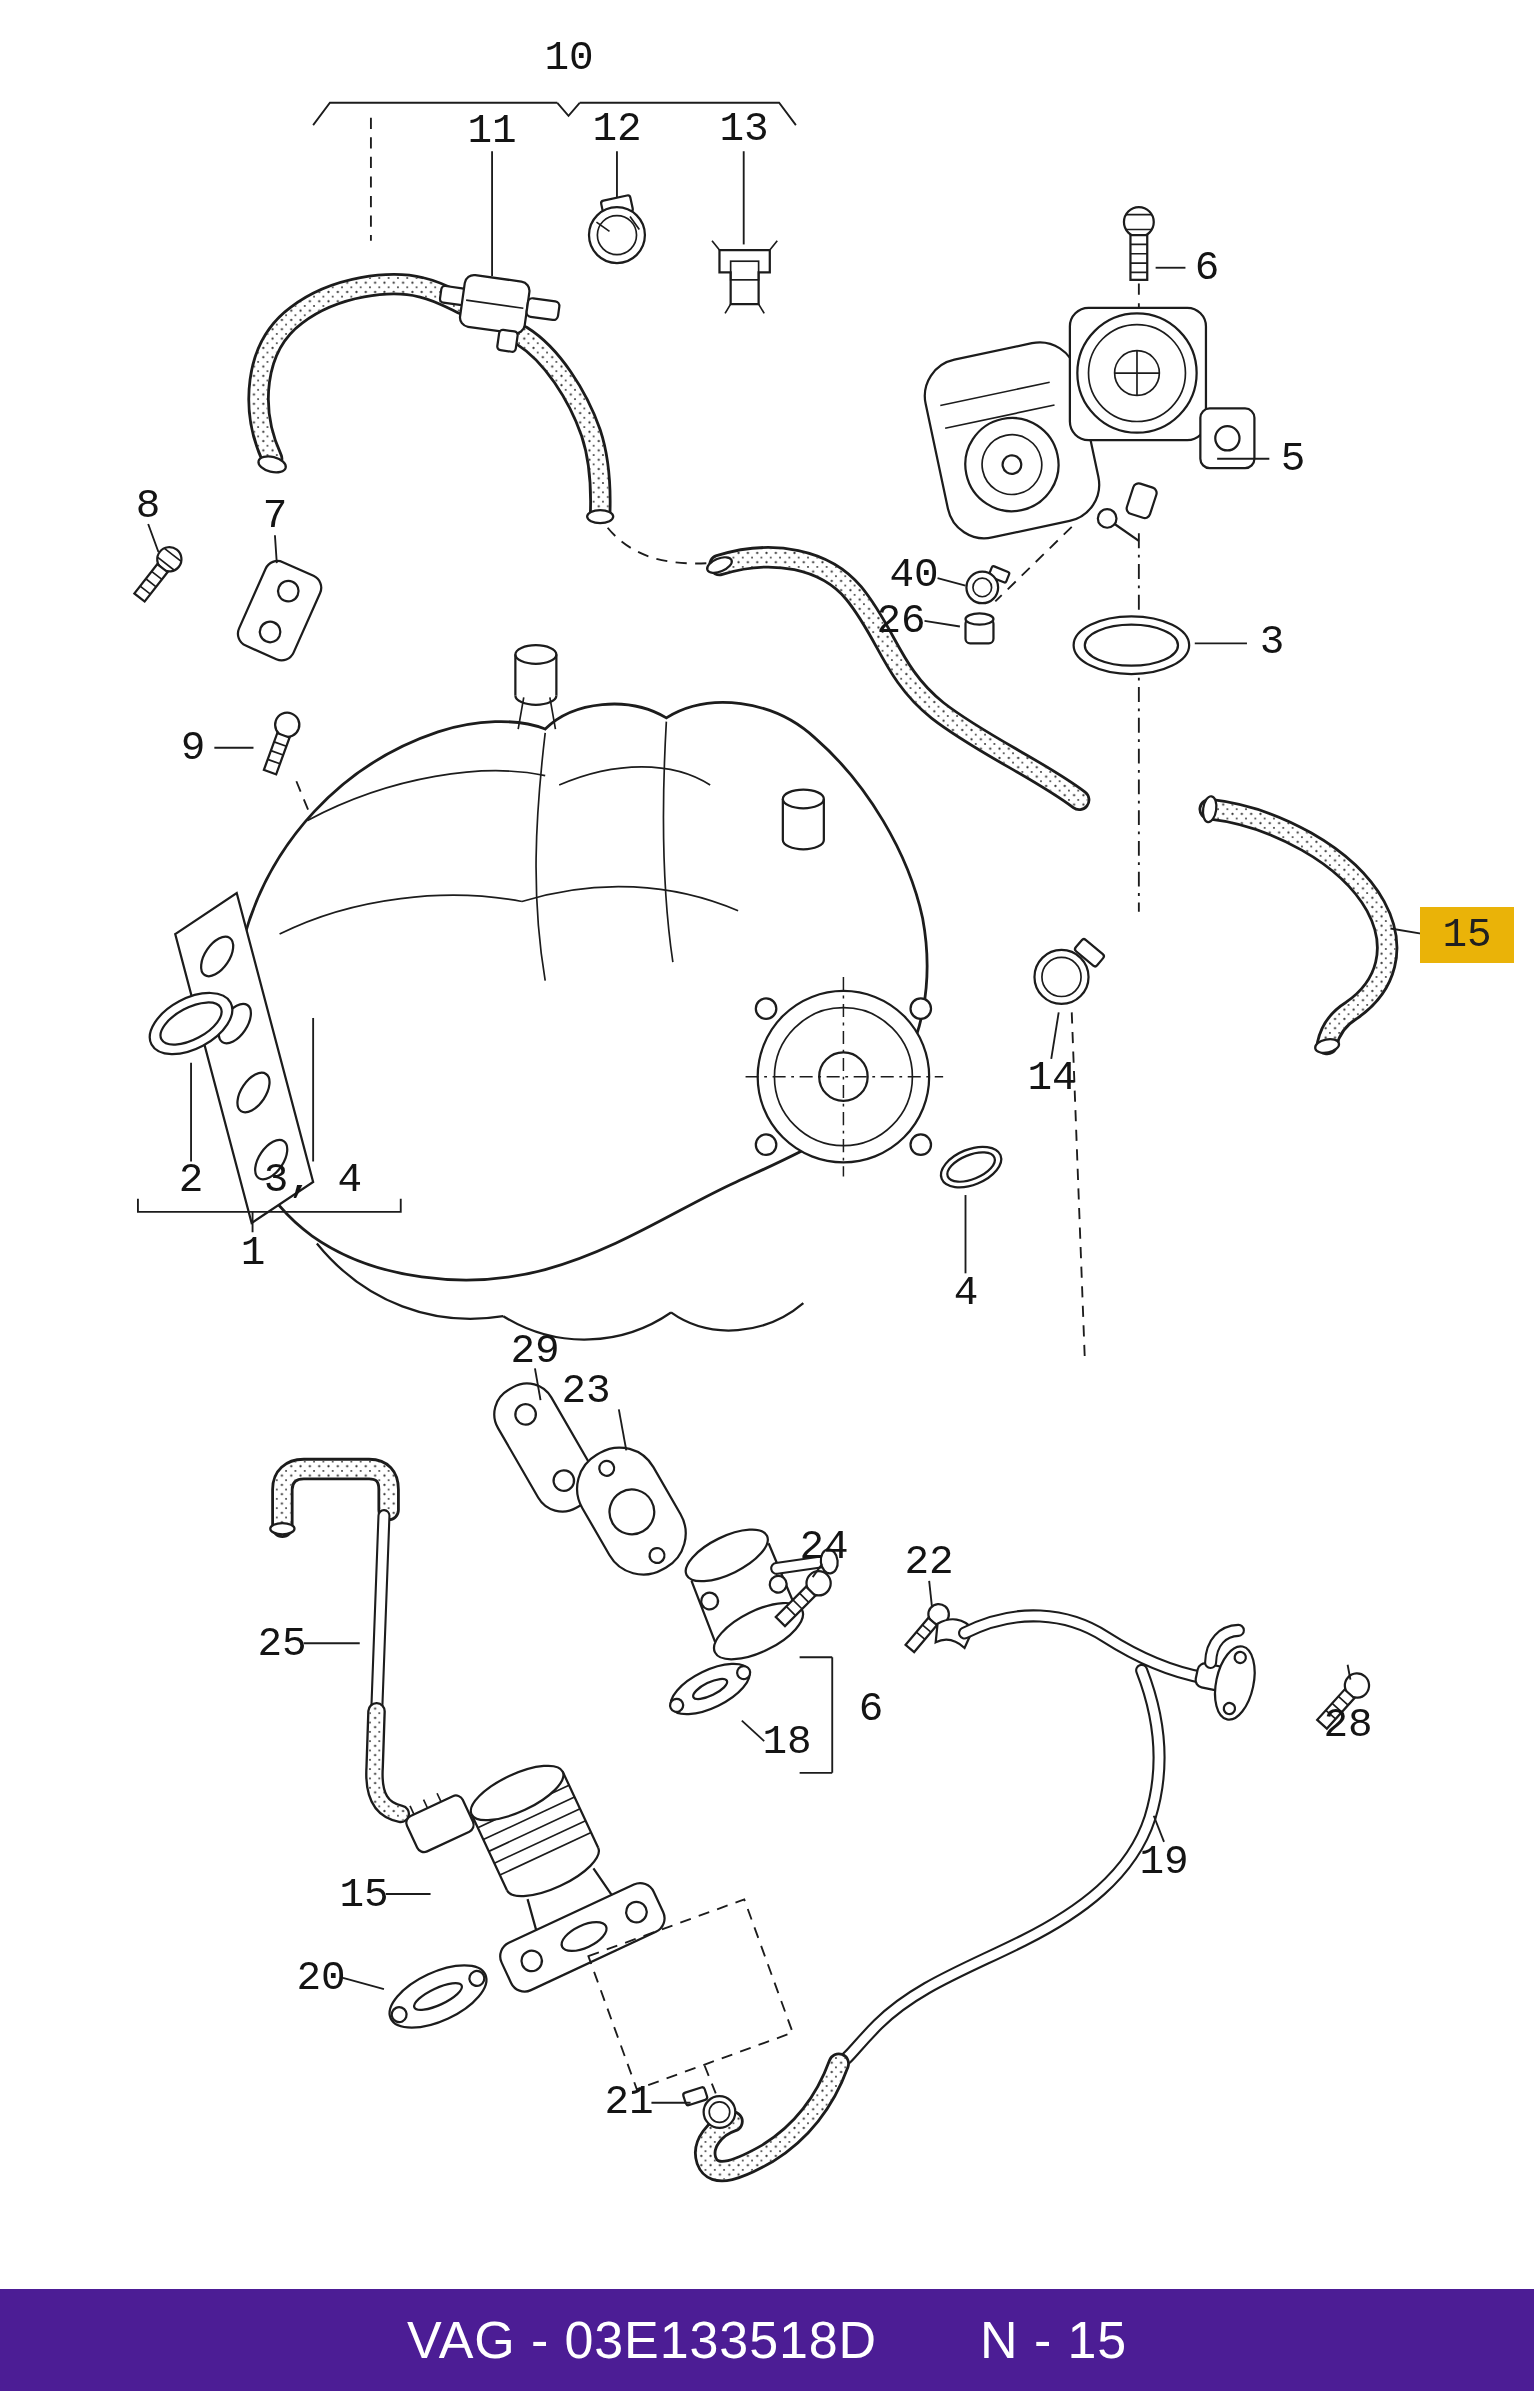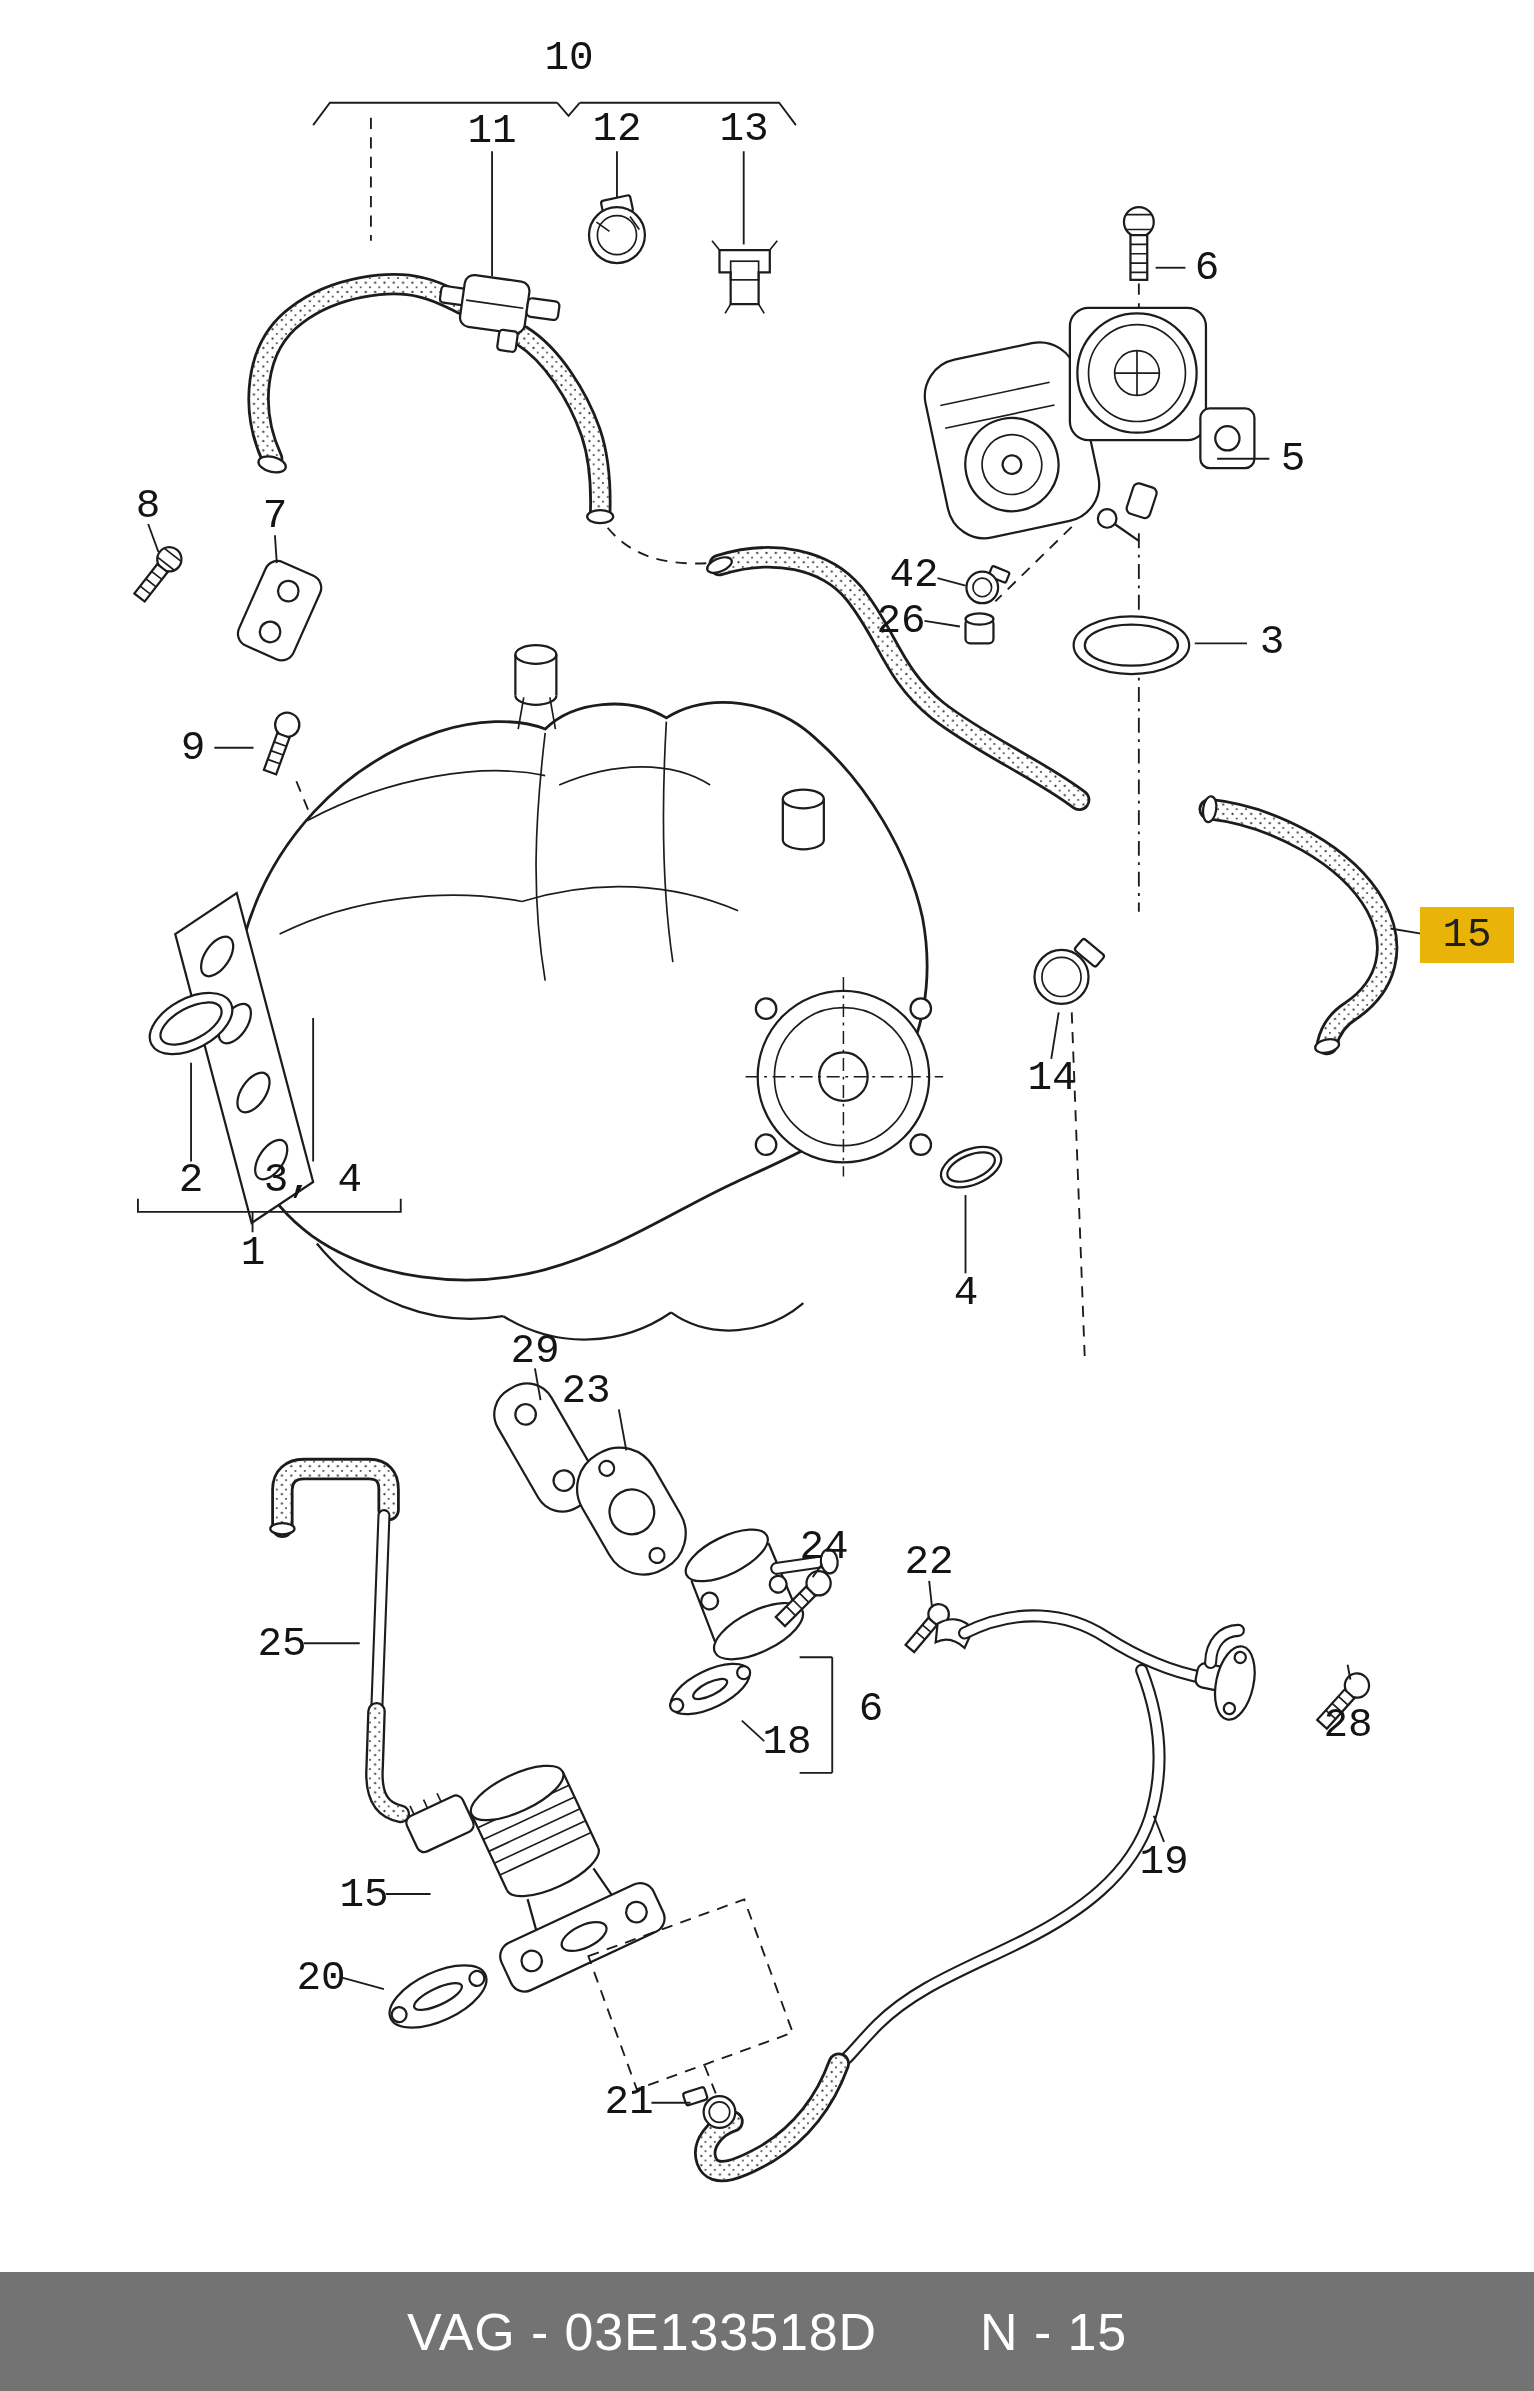--- a/index.html
+++ b/index.html
@@ -10,22 +10,22 @@
   svg.drawing{position:absolute;left:0;top:0;}
   .part-label{
     position:absolute;transform:translate(-50%,-50%);
     font-size:41px;line-height:1;color:#141414;white-space:nowrap;
     font-family:Liberation Mono, monospace;
   }
   .part-label.hl{
     background:#eab308;padding:7.5px 22.4px;color:#202020;
   }
   .footer{
-    position:absolute;left:0;bottom:0;width:100%;height:119px;
-    background:#737373;display:flex;align-items:center;justify-content:center;
+    position:absolute;left:0;bottom:0;width:100%;height:102px;
+    background:#4c1d95;display:flex;align-items:center;justify-content:center;
     gap:103px;color:#ffffff;font-size:52px;letter-spacing:0.9px;
   }
 </style>
 </head>
 <body>
 
 <div class="stage">
 
 <svg class="drawing" viewBox="0 0 1646 2565" width="1534" height="2391" xmlns="http://www.w3.org/2000/svg">
   <defs>
@@ -367,21 +367,21 @@
 <div>
   <div class="part-label" style="left:569px;top:58px">10</div>
   <div class="part-label" style="left:492px;top:131px">11</div>
   <div class="part-label" style="left:617px;top:129px">12</div>
   <div class="part-label" style="left:744px;top:129px">13</div>
   <div class="part-label" style="left:1207px;top:268px">6</div>
   <div class="part-label" style="left:1293px;top:459px">5</div>
   <div class="part-label" style="left:148px;top:506px">8</div>
   <div class="part-label" style="left:275px;top:516px">7</div>
   <div class="part-label" style="left:193px;top:748px">9</div>
-  <div class="part-label" style="left:914px;top:575px">42</div>
+  <div class="part-label" style="left:914px;top:575px">40</div>
   <div class="part-label" style="left:901px;top:621px">26</div>
   <div class="part-label" style="left:1272px;top:642px">3</div>
   <div class="part-label hl" style="left:1467px;top:935px">15</div>
   <div class="part-label" style="left:1052px;top:1078px">14</div>
   <div class="part-label" style="left:191px;top:1180px">2</div>
   <div class="part-label" style="left:313px;top:1180px">3, 4</div>
   <div class="part-label" style="left:253px;top:1253px">1</div>
   <div class="part-label" style="left:966px;top:1293px">4</div>
   <div class="part-label" style="left:535px;top:1351px">29</div>
   <div class="part-label" style="left:586px;top:1391px">23</div>

